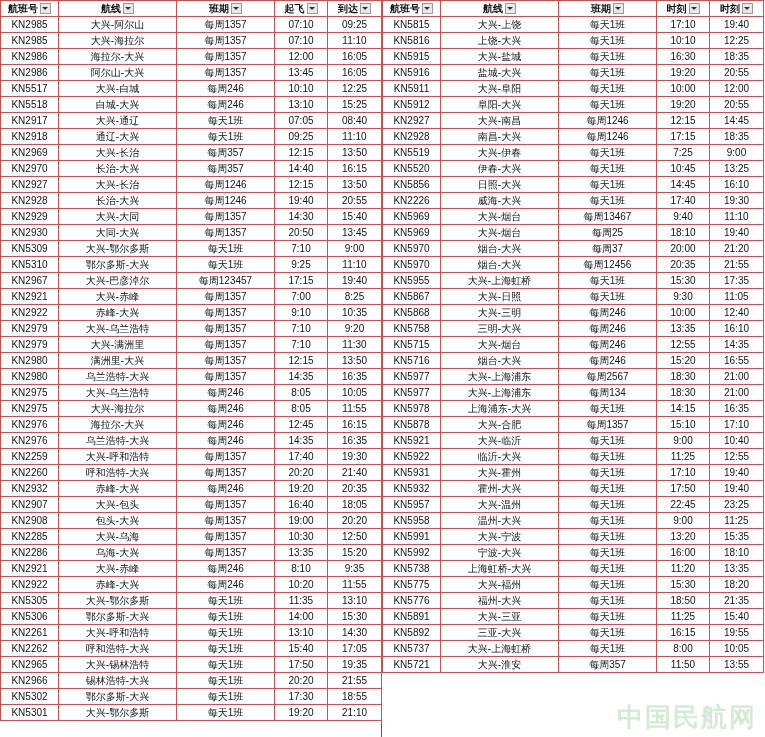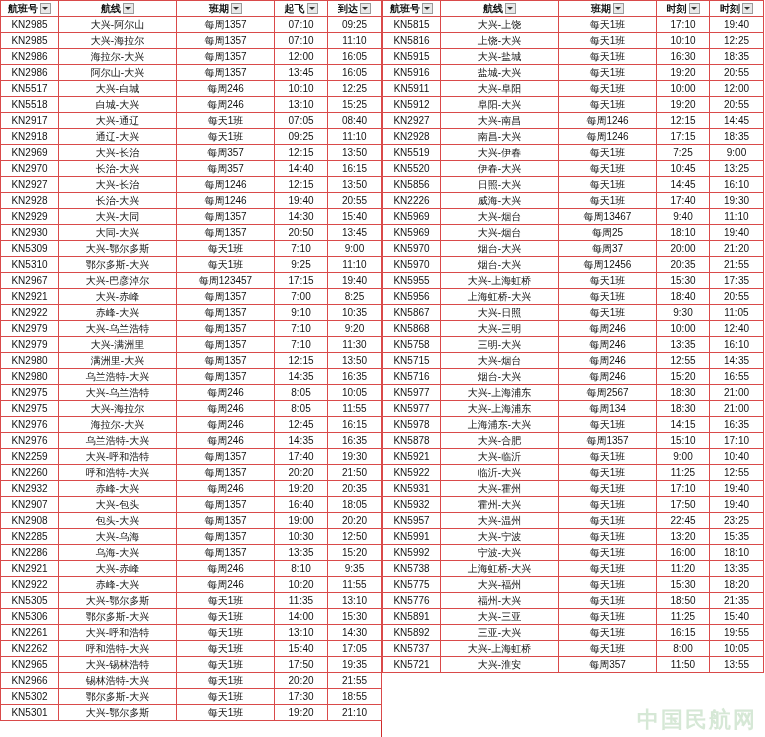--- a/index.html
+++ b/index.html
@@ -51,21 +51,21 @@
     border-right:3px solid transparent;
     border-top:3px solid #333;
   }
   td.code{color:#111;}
   td.route{}
   td.freq{}
   td.t{}
   .watermark{
     position:absolute;
     right:8px;bottom:2px;
-    font-size:22px;
+    font-size:26px;
     font-weight:bold;
     color:rgba(120,180,120,0.30);
     letter-spacing:2px;
     pointer-events:none;
     font-family:Liberation Sans, sans-serif;
   }
   .page{position:relative;width:765px;height:737px;}
 </style>
 </head>
 <body>
@@ -311,21 +311,21 @@
               <td class="route">大兴-呼和浩特</td>
               <td class="freq">每周1357</td>
               <td class="t">17:40</td>
               <td class="t">19:30</td>
             </tr>
             <tr>
               <td class="code">KN2260</td>
               <td class="route">呼和浩特-大兴</td>
               <td class="freq">每周1357</td>
               <td class="t">20:20</td>
-              <td class="t">21:50</td>
+              <td class="t">21:40</td>
             </tr>
             <tr>
               <td class="code">KN2932</td>
               <td class="route">赤峰-大兴</td>
               <td class="freq">每周246</td>
               <td class="t">19:20</td>
               <td class="t">20:35</td>
             </tr>
             <tr>
               <td class="code">KN2907</td>
@@ -586,27 +586,20 @@
               <td class="t">21:55</td>
             </tr>
             <tr>
               <td class="code">KN5955</td>
               <td class="route">大兴-上海虹桥</td>
               <td class="freq">每天1班</td>
               <td class="t">15:30</td>
               <td class="t">17:35</td>
             </tr>
             <tr>
-              <td class="code">KN5956</td>
-              <td class="route">上海虹桥-大兴</td>
-              <td class="freq">每天1班</td>
-              <td class="t">18:40</td>
-              <td class="t">20:55</td>
-            </tr>
-            <tr>
               <td class="code">KN5867</td>
               <td class="route">大兴-日照</td>
               <td class="freq">每天1班</td>
               <td class="t">9:30</td>
               <td class="t">11:05</td>
             </tr>
             <tr>
               <td class="code">KN5868</td>
               <td class="route">大兴-三明</td>
               <td class="freq">每周246</td>
@@ -689,20 +682,27 @@
               <td class="freq">每天1班</td>
               <td class="t">17:50</td>
               <td class="t">19:40</td>
             </tr>
             <tr>
               <td class="code">KN5957</td>
               <td class="route">大兴-温州</td>
               <td class="freq">每天1班</td>
               <td class="t">22:45</td>
               <td class="t">23:25</td>
+            </tr>
+            <tr>
+              <td class="code">KN5958</td>
+              <td class="route">温州-大兴</td>
+              <td class="freq">每天1班</td>
+              <td class="t">9:00</td>
+              <td class="t">11:25</td>
             </tr>
             <tr>
               <td class="code">KN5991</td>
               <td class="route">大兴-宁波</td>
               <td class="freq">每天1班</td>
               <td class="t">13:20</td>
               <td class="t">15:35</td>
             </tr>
             <tr>
               <td class="code">KN5992</td>

